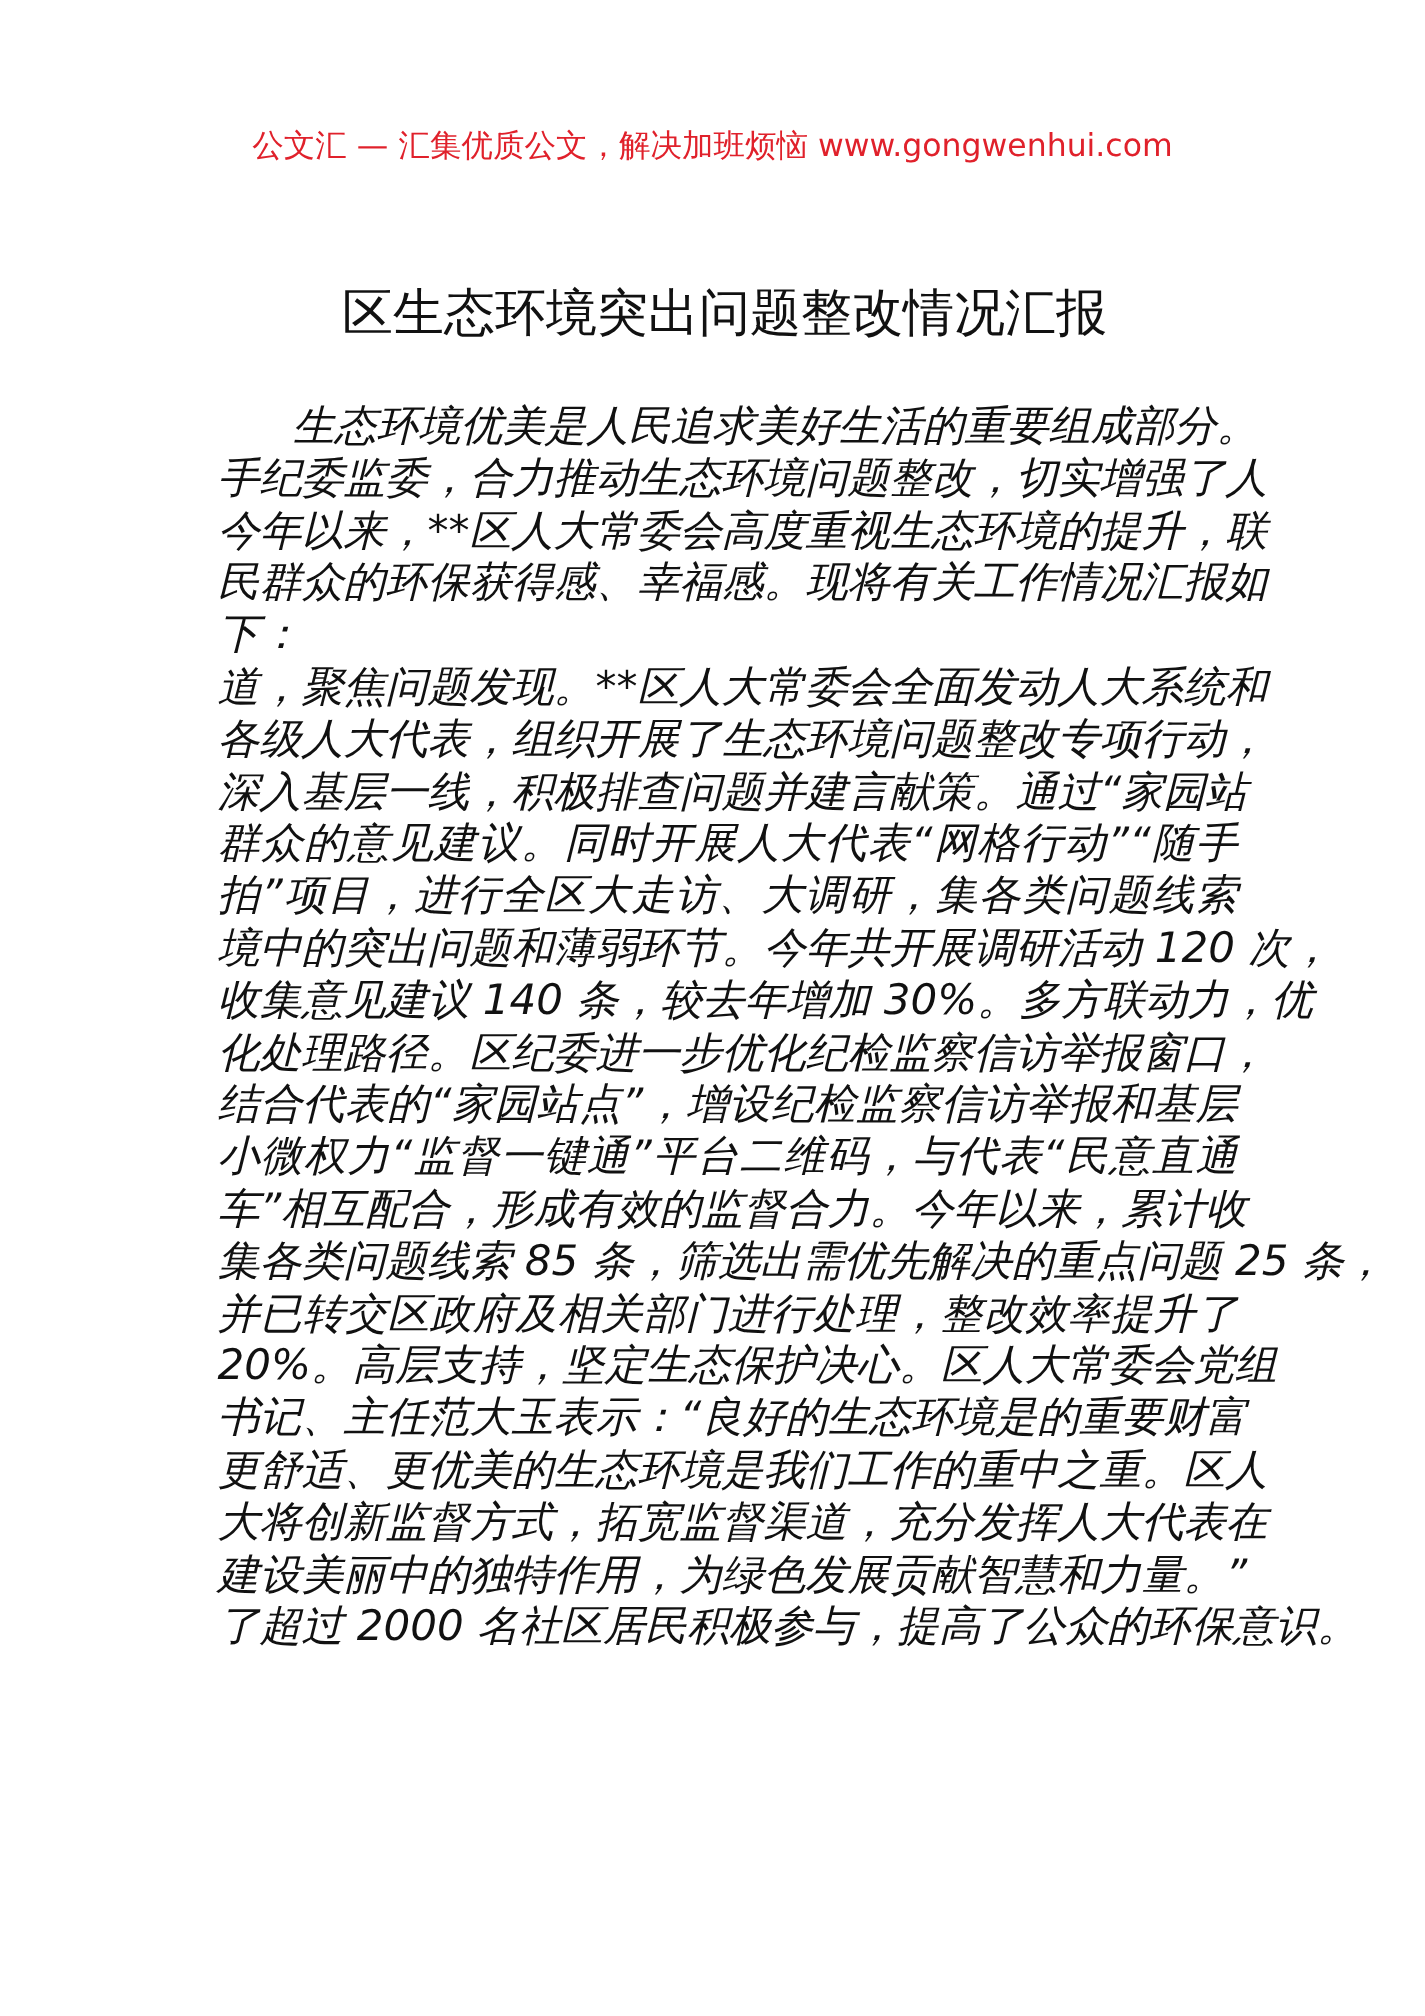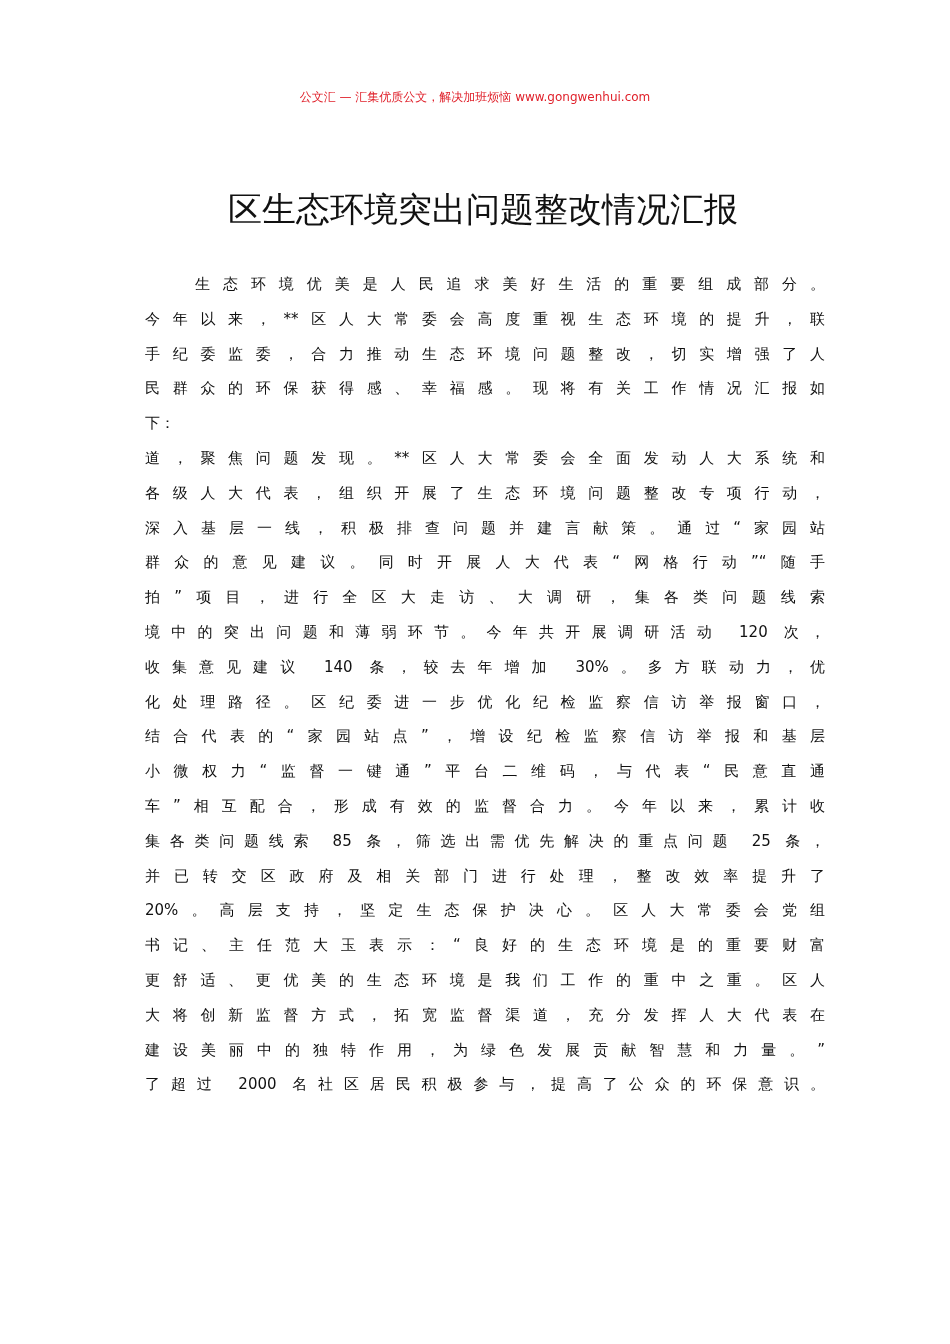--- a/index.html
+++ b/index.html
@@ -14,21 +14,21 @@
       overflow: hidden;
       font-family: "DejaVu Sans", "Liberation Sans", sans-serif;
       color: #111111;
     }
     .page-header {
       position: absolute;
       top: 84px;
       left: 0;
       width: 950px;
       text-align: center;
-      font-size: 12px;
+      font-size: 21px;
       line-height: 26px;
       color: #e0212b;
       letter-spacing: 0px;
     }
     .page-header a {
       color: inherit;
       text-decoration: none;
     }
     .doc-title {
       position: absolute;
@@ -43,26 +43,27 @@
       margin: 8px;
     }
     .doc-body {
       position: absolute;
       top: 267px;
       left: 145px;
       width: 680px;
     }
     .doc-line {
       display: block;
-      font-size: 15px;
+      font-size: 28px;
       line-height: 34.8px;
       height: 34.8px;
       white-space: nowrap;
       text-align: justify;
       text-align-last: justify;
+      font-style: italic;
     }
     .doc-line.indent {
       padding-left: 50px;
     }
     .doc-line.last {
       text-align-last: left;
     }
   </style>
 </head>
 <body>
@@ -71,22 +72,22 @@
   <span>公文汇</span><span> — </span><span>汇集优质公文，解决加班烦恼</span>
   <a>www.gongwenhui.com</a>
 </div>
 
 <h1 class="doc-title">区生态环境突出问题整改情况汇报</h1>
 
 <div class="doc-body">
 
   <div>
     <span class="doc-line indent">生态环境优美是人民追求美好生活的重要组成部分。</span>
+    <span class="doc-line">手纪委监委，合力推动生态环境问题整改，切实增强了人</span>
     <span class="doc-line">今年以来，**区人大常委会高度重视生态环境的提升，联</span>
-    <span class="doc-line">手纪委监委，合力推动生态环境问题整改，切实增强了人</span>
     <span class="doc-line">民群众的环保获得感、幸福感。现将有关工作情况汇报如</span>
     <span class="doc-line last">下：</span>
   </div>
 
   <div>
     <span class="doc-line">道，聚焦问题发现。**区人大常委会全面发动人大系统和</span>
     <span class="doc-line">各级人大代表，组织开展了生态环境问题整改专项行动，</span>
     <span class="doc-line">深入基层一线，积极排查问题并建言献策。通过“家园站</span>
     <span class="doc-line">群众的意见建议。同时开展人大代表“网格行动”“随手</span>
     <span class="doc-line">拍”项目，进行全区大走访、大调研，集各类问题线索</span>

